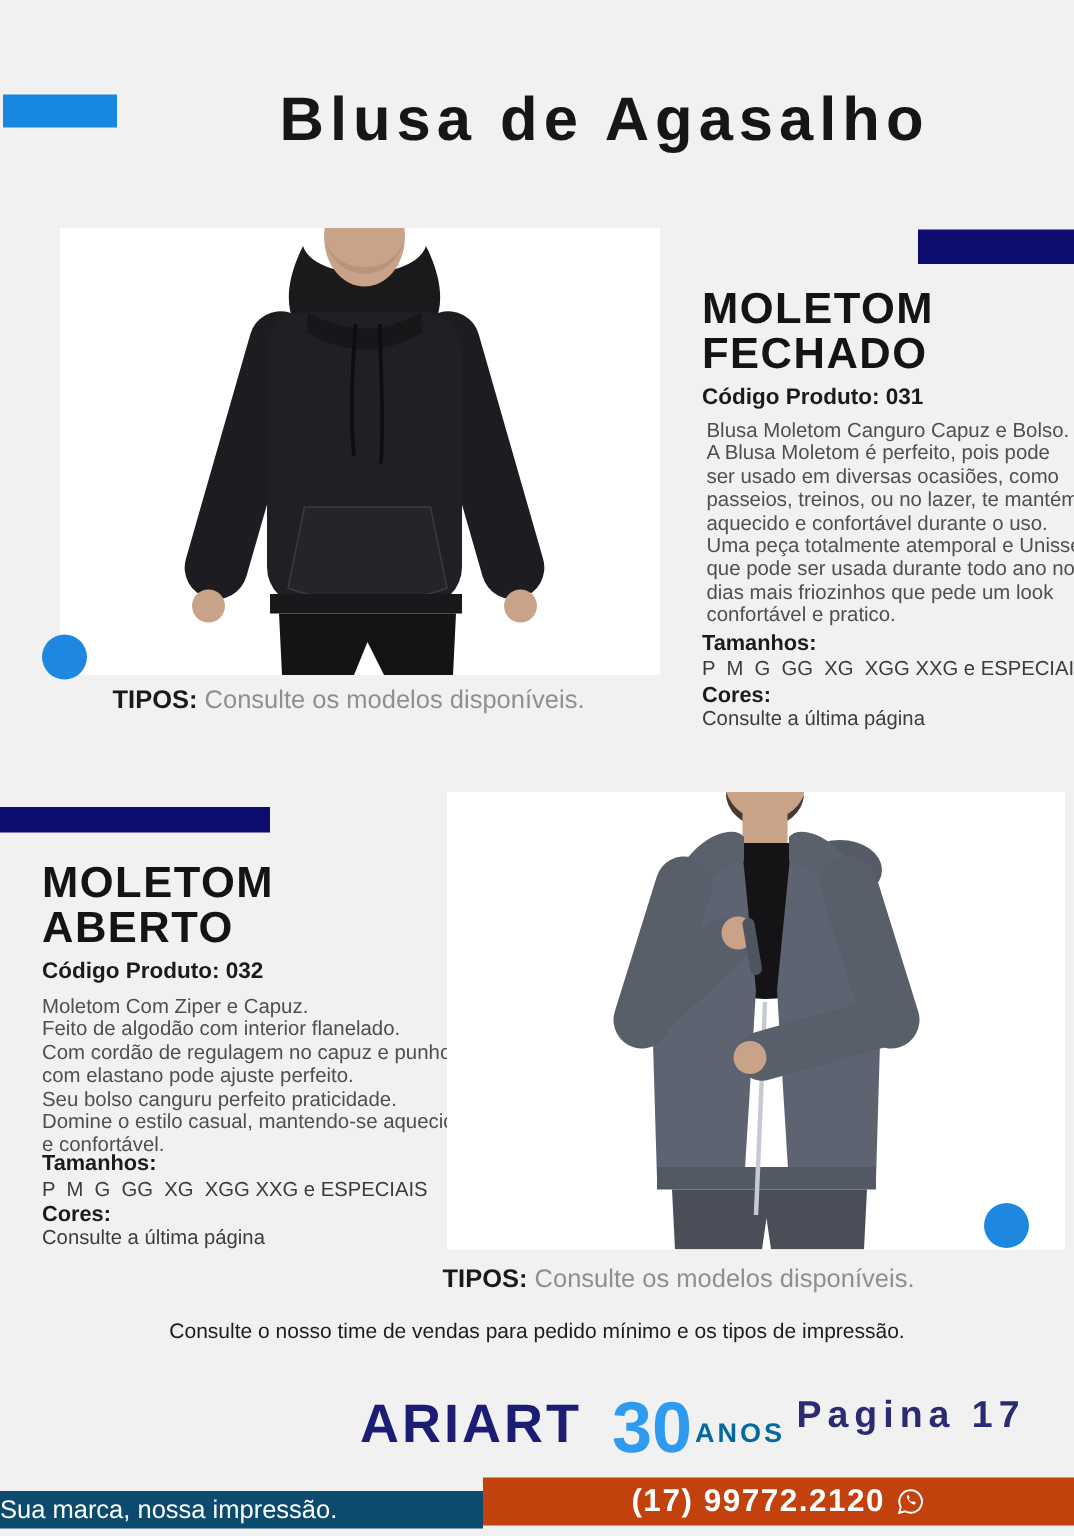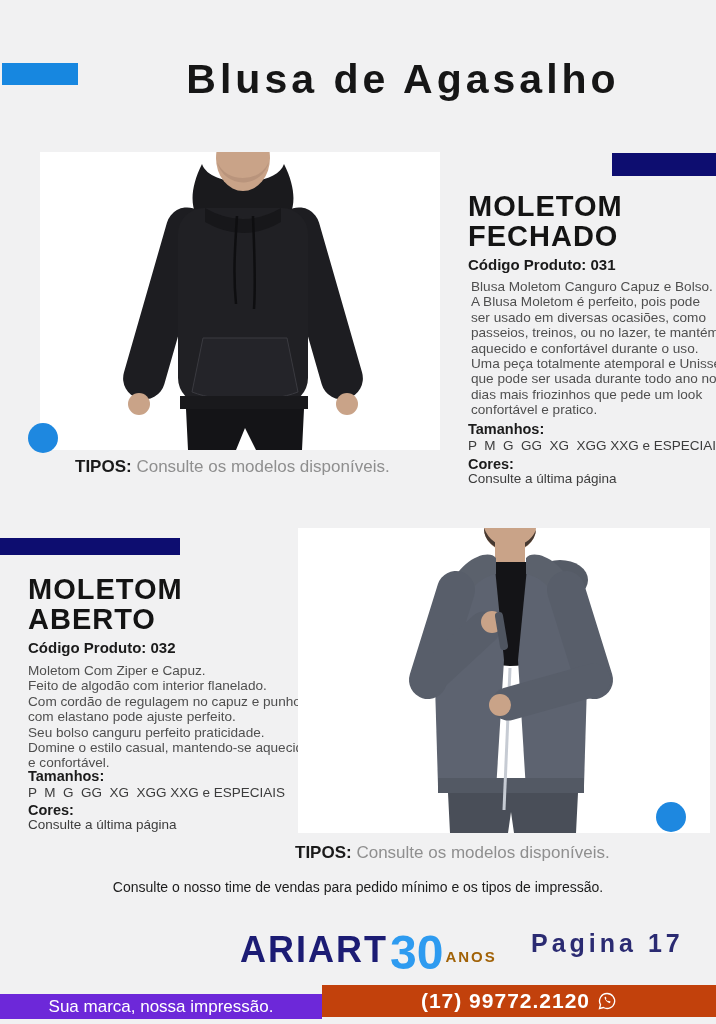--- a/index.html
+++ b/index.html
@@ -50,25 +50,25 @@
   .p2-sizes-lbl{left:28px;top:768px;}
   .p2-sizes-val{left:28px;top:785px;}
   .p2-colors-lbl{left:28px;top:802px;}
   .p2-colors-val{left:28px;top:817px;}
 
   
   .footer-note{left:0;top:879px;width:716px;text-align:center;
     font-size:14px;color:#1c1c1c;}
   .logo{left:240px;top:918px;display:flex;align-items:baseline;}
   .logo-ariart{font-size:36px;font-weight:800;letter-spacing:2px;color:#1c1c74;}
-  .logo-30{font-size:48px;font-weight:800;color:#2e9bf0;position:relative;top:7px;margin-left:2px;}
-  .logo-anos{font-size:15px;font-weight:800;letter-spacing:2px;color:#a16207;margin-left:2px;}
+  .logo-30{font-size:48px;font-weight:800;color:#2e9bf0;position:relative;top:7px;margin-left:20px;}
+  .logo-anos{font-size:18px;font-weight:800;letter-spacing:2px;color:#0369a1;margin-left:2px;}
   .page-num{left:531px;top:929px;font-size:25px;font-weight:700;letter-spacing:4px;color:#2b2b72;}
-  .bar-blue{left:0;top:994px;width:322px;height:25px;background:#6d28d9;
-    display:flex;align-items:center;justify-content:center;z-index:5;}
+  .bar-blue{left:0;top:994px;width:322px;height:25px;background:#0c4a6e;
+    display:flex;align-items:center;z-index:5;}
   .bar-blue span{color:#fff;font-size:17px;}
   .bar-navy{left:322px;top:985px;width:394px;height:32px;background:#c2410c;
     display:flex;align-items:center;justify-content:center;gap:7px;z-index:5;}
   .bar-navy span{color:#fff;font-size:21px;font-weight:700;letter-spacing:1px;}
   .wa-icon{width:20px;height:20px;}
 </style>
 </head>
 <body>
 
 <div class="page">

